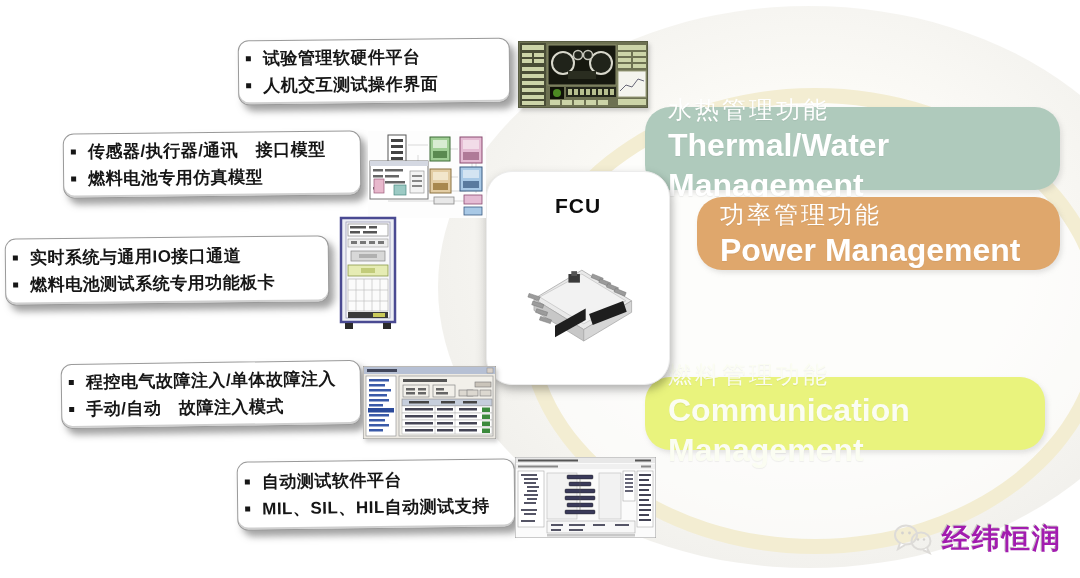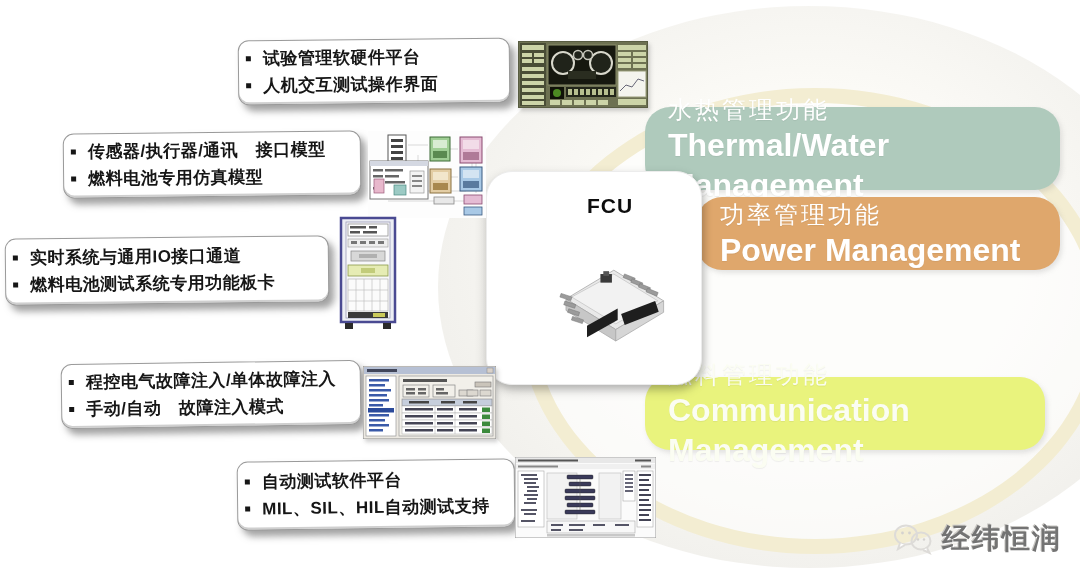--- a/index.html
+++ b/index.html
@@ -38,42 +38,42 @@
   .t2{left:368px;top:131px;width:118px;height:87px;box-shadow:none;}
   .t3{left:333px;top:215px;width:70px;height:118px;box-shadow:none;}
   .t4{left:363px;top:366px;width:133px;height:73px;}
   .t5{left:515px;top:457px;width:141px;height:81px;box-shadow:none;}
   .thumb svg{display:block;width:100%;height:100%;}
   
   .fcu-card{
     position:absolute;left:486px;top:171px;width:182px;height:212px;background:#ffffff;
     border-radius:26px;border:1px solid #ececec;
     box-shadow:0 5px 12px rgba(0,0,0,0.20), 3px 4px 6px rgba(0,0,0,0.12);
-    display:flex;flex-direction:column;align-items:center;padding-left:32px;
+    display:flex;flex-direction:column;align-items:center;
   }
   .fcu-label{font-size:21px;font-weight:bold;color:#0d0d0d;margin-top:22px;letter-spacing:1px;}
   .fcu-img{margin-top:14px;width:134px;height:130px;}
   
   .bar{
     position:absolute;border-radius:25px;color:#ffffff;box-sizing:border-box;
     padding:10px 14px 8px 23px;display:flex;flex-direction:column;justify-content:center;
     box-shadow:2px 3px 5px rgba(150,150,150,0.25);
   }
   .bar .zh{font-size:24px;letter-spacing:3px;line-height:1.3;text-shadow:0 1px 1px rgba(0,0,0,0.06);}
   .bar .en{font-size:32px;font-weight:bold;line-height:1.25;text-shadow:0 1px 1px rgba(0,0,0,0.06);}
   .b1{left:645px;top:107px;width:415px;height:83px;}
   .b2{left:697px;top:197px;width:363px;height:73px;}
   .b3{left:697px;top:282px;width:363px;height:77px;}
   .b4{left:645px;top:377px;width:400px;height:73px;color:#fbfdf2;}
   
   .watermark{
     position:absolute;right:18px;bottom:20px;display:flex;align-items:center;gap:8px;
   }
   .wm-text{
-    font-size:28px;font-weight:bold;color:#737373;letter-spacing:2px;
+    font-size:28px;font-weight:bold;color:#a21caf;letter-spacing:2px;
     text-shadow:1px 1px 0 #ffffff,-1px -1px 0 #c8c6c2;
   }
 </style>
 </head>
 <body>
 
 <div class="canvas">
 
   <div class="bg-ellipse"></div>
   <div class="bg-ring"></div>

